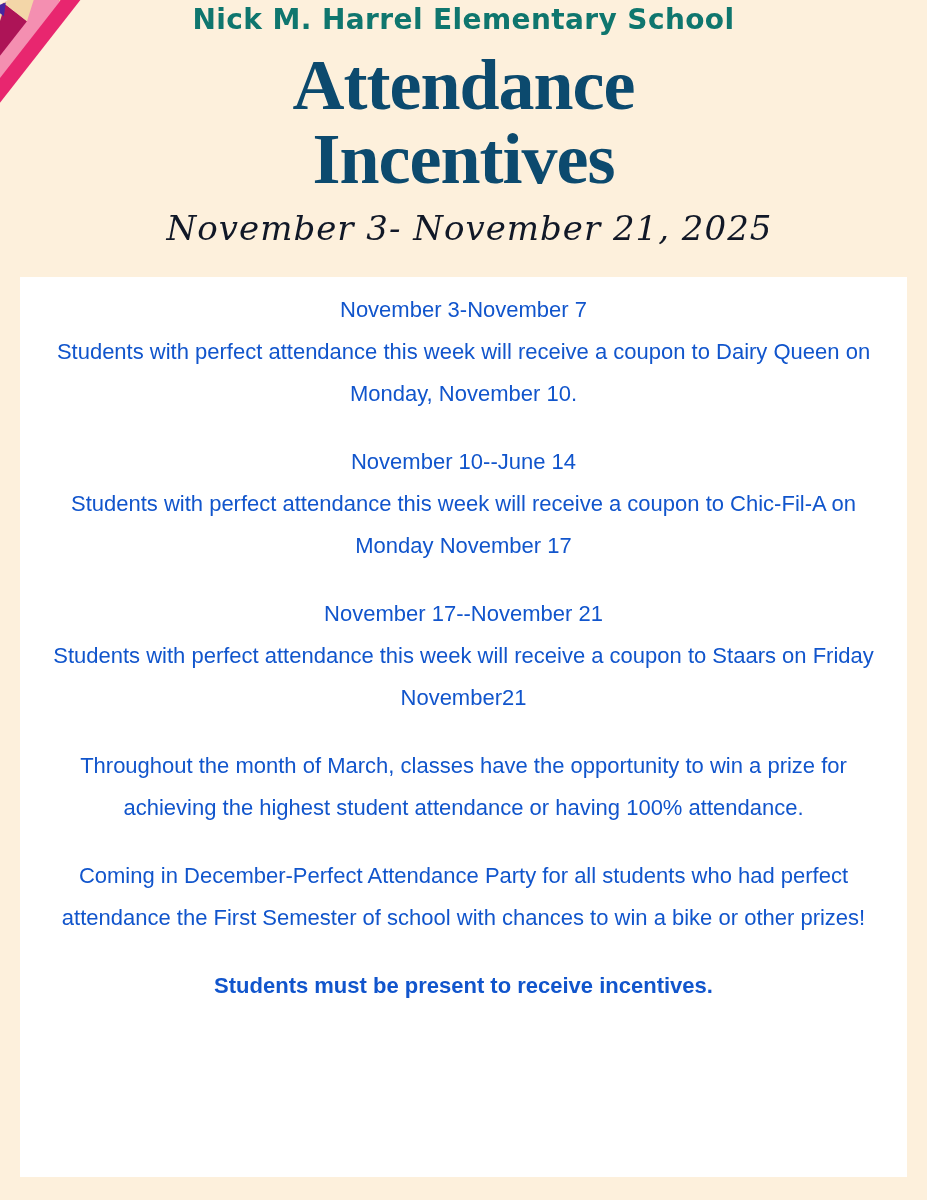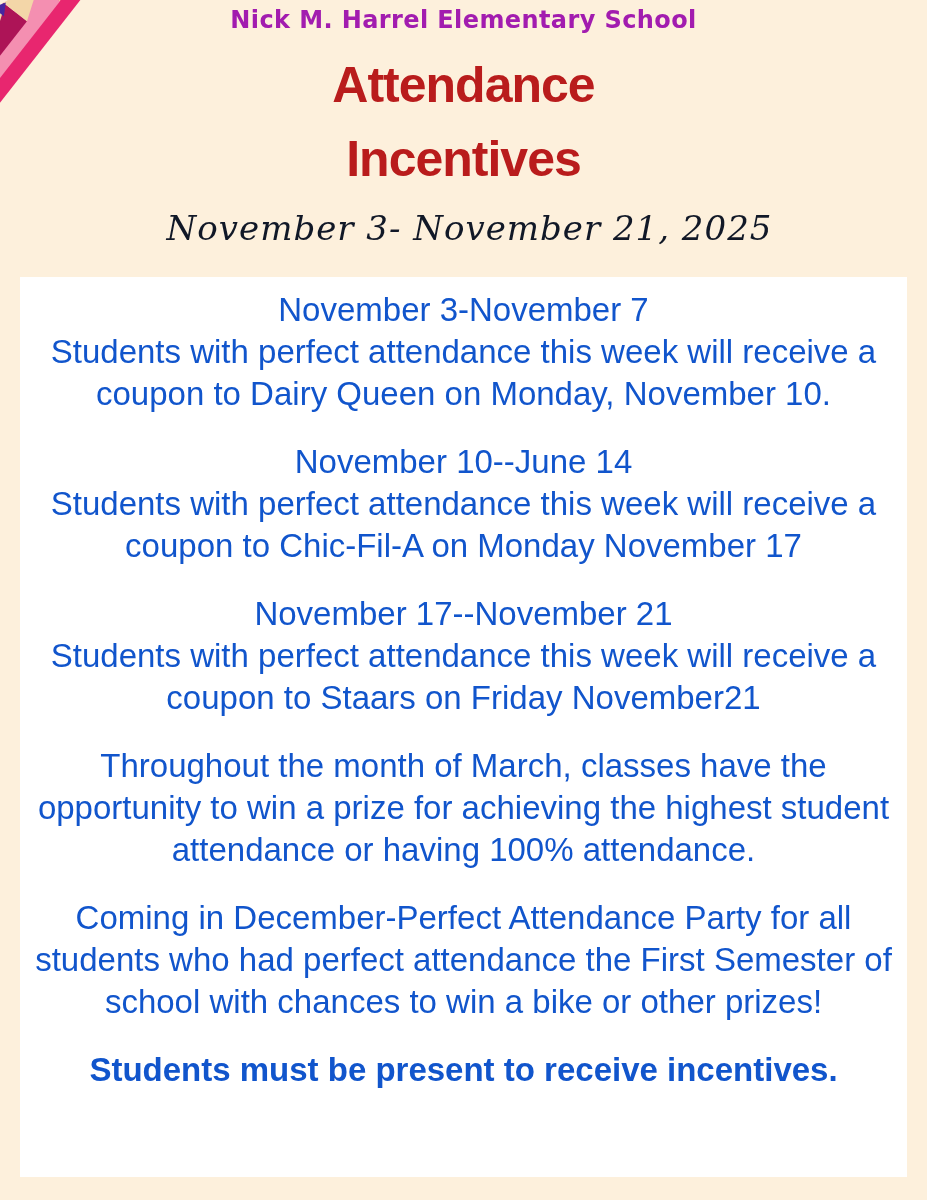--- a/index.html
+++ b/index.html
@@ -30,32 +30,32 @@
     position: absolute;
     top: 0;
     left: 0;
     width: 927px;
     text-align: center;
     padding-top: 2px;
   }
   .school-name {
     font-family: "DejaVu Sans", sans-serif;
     font-weight: bold;
-    font-size: 24px;
-    color: #a21caf;
+    font-size: 28px;
+    color: #0f766e;
     letter-spacing: 0.4px;
     line-height: 36px;
     margin: 0;
   }
   .main-title {
-    font-family: Liberation Sans, sans-serif;
+    font-family: Liberation Serif, serif;
     font-weight: bold;
-    font-size: 50px;
+    font-size: 72px;
     line-height: 74px;
-    color: #b91c1c;
+    color: #0c4a6e;
     margin: 10px 0 0 0;
     letter-spacing: -1px;
   }
   .date-range {
     font-family: "DejaVu Serif", serif;
     font-style: italic;
     font-size: 34px;
     color: #111827;
     margin: 12px 0 0 12px;
     letter-spacing: 1px;
@@ -74,21 +74,21 @@
     text-align: center;
   }
   .block {
     margin: 0 0 26px 0;
   }
   .block:last-child {
     margin-bottom: 0;
   }
   .line {
     font-family: "Liberation Sans", sans-serif;
-    font-size: 33px;
+    font-size: 22px;
     line-height: 42px;
     color: #1155cc;
   }
   .line.heading {
     color: #1155cc;
   }
   .line.bold {
     font-weight: bold;
   }
 </style>

